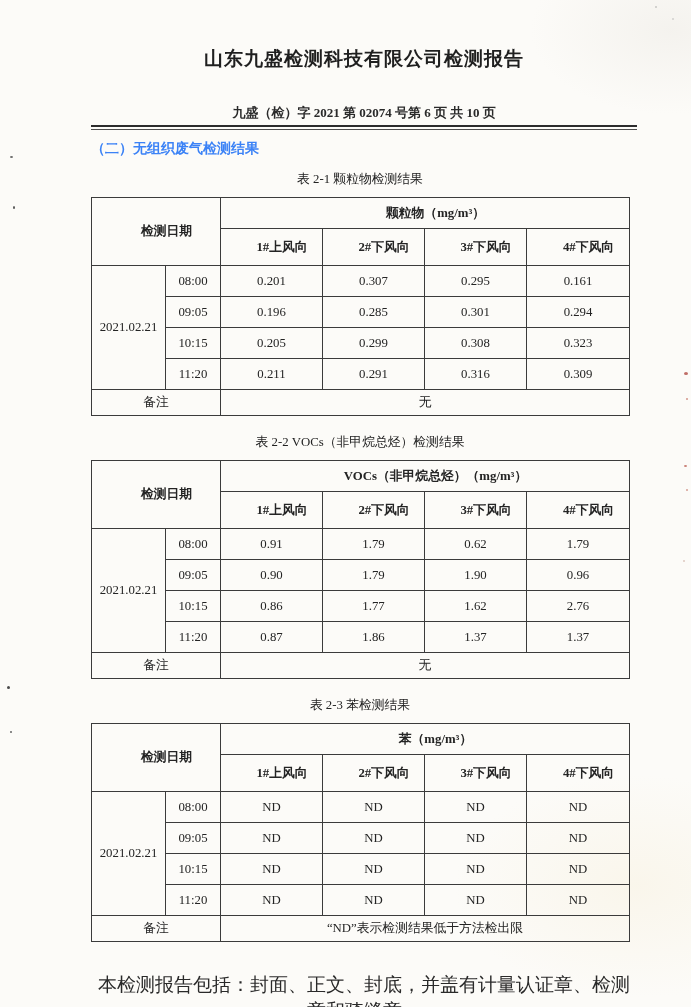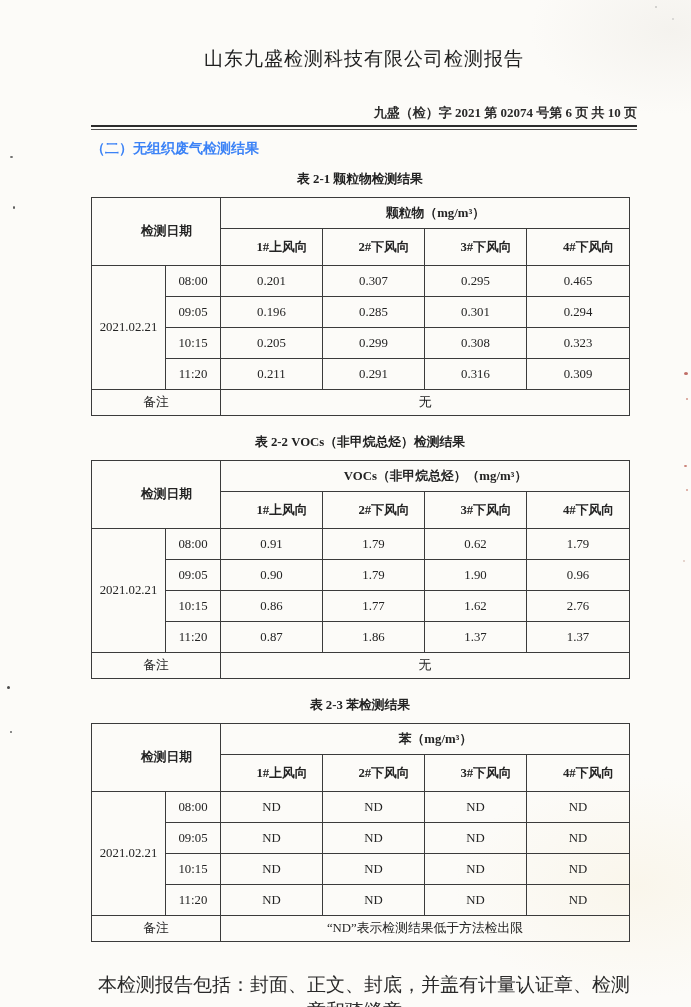--- a/index.html
+++ b/index.html
@@ -8,30 +8,30 @@
     position:relative; overflow:hidden;
     background-color:#fcfbf8;
     background-image:
       radial-gradient(ellipse 260px 160px at 92% 88%, rgba(246,238,216,.40), rgba(246,238,216,0) 70%),
       radial-gradient(ellipse 200px 120px at 97% 3%, rgba(235,232,226,.45), rgba(235,232,226,0) 70%);
     font-family:"Liberation Serif","DejaVu Serif",serif;
     color:#262626;
   }
   .content { position:absolute; left:91px; top:0; width:546px; }
 
-  .report-title { margin:46px 0 0; text-align:center; font-size:19px; font-weight:normal; letter-spacing:1px; color:#1f1f1f; }
-
-  .meta-row { display:flex; justify-content:flex-end; align-items:baseline; margin-top:32px; font-size:13px; font-weight:bold; color:#2a2a2a; }
+  .report-title { margin:46px 0 0; text-align:center; font-size:19px; font-weight:bold; letter-spacing:1px; color:#1f1f1f; }
+
+  .meta-row { display:flex; justify-content:center; align-items:baseline; margin-top:32px; font-size:13px; font-weight:bold; color:#2a2a2a; }
 
   .header-rule { margin-top:3px; height:2px; border-top:2.6px solid #2c2c2c; border-bottom:1.1px solid #4d4d4d; }
 
   .section-title { margin-top:10px; font-size:14px; font-weight:bold; color:#3b82f6; }
 
   .table-block { width:538px; }
-  .table-title { text-align:center; font-weight:bold; font-size:12.8px; margin:13px 0 9px; color:#222; }
+  .table-title { text-align:center; font-weight:normal; font-size:12.8px; margin:13px 0 9px; color:#222; }
   .table-block + .table-block .table-title { margin-top:18px; }
 
   table.results { width:538px; border-collapse:collapse; table-layout:fixed; border:1.6px solid #333; }
   table.results th, table.results td {
     border:1.3px solid #3b3b3b; text-align:center; vertical-align:middle;
     font-size:12.8px; padding:0 2px; color:#242424;
   }
   table.results th { font-weight:bold;padding-left:23px; }
   tr.row-h1 { height:31px; }
   tr.row-h2 { height:37px; }
@@ -79,21 +79,21 @@
               <th>2#下风向</th>
               <th>3#下风向</th>
               <th>4#下风向</th>
             </tr>
             <tr class="row-data">
               <td rowspan="4">2021.02.21</td>
               <td>08:00</td>
               <td>0.201</td>
               <td>0.307</td>
               <td>0.295</td>
-              <td>0.465</td>
+              <td>0.161</td>
             </tr>
             <tr class="row-data">
               <td>09:05</td>
               <td>0.196</td>
               <td>0.285</td>
               <td>0.301</td>
               <td>0.294</td>
             </tr>
             <tr class="row-data">
               <td>10:15</td>

